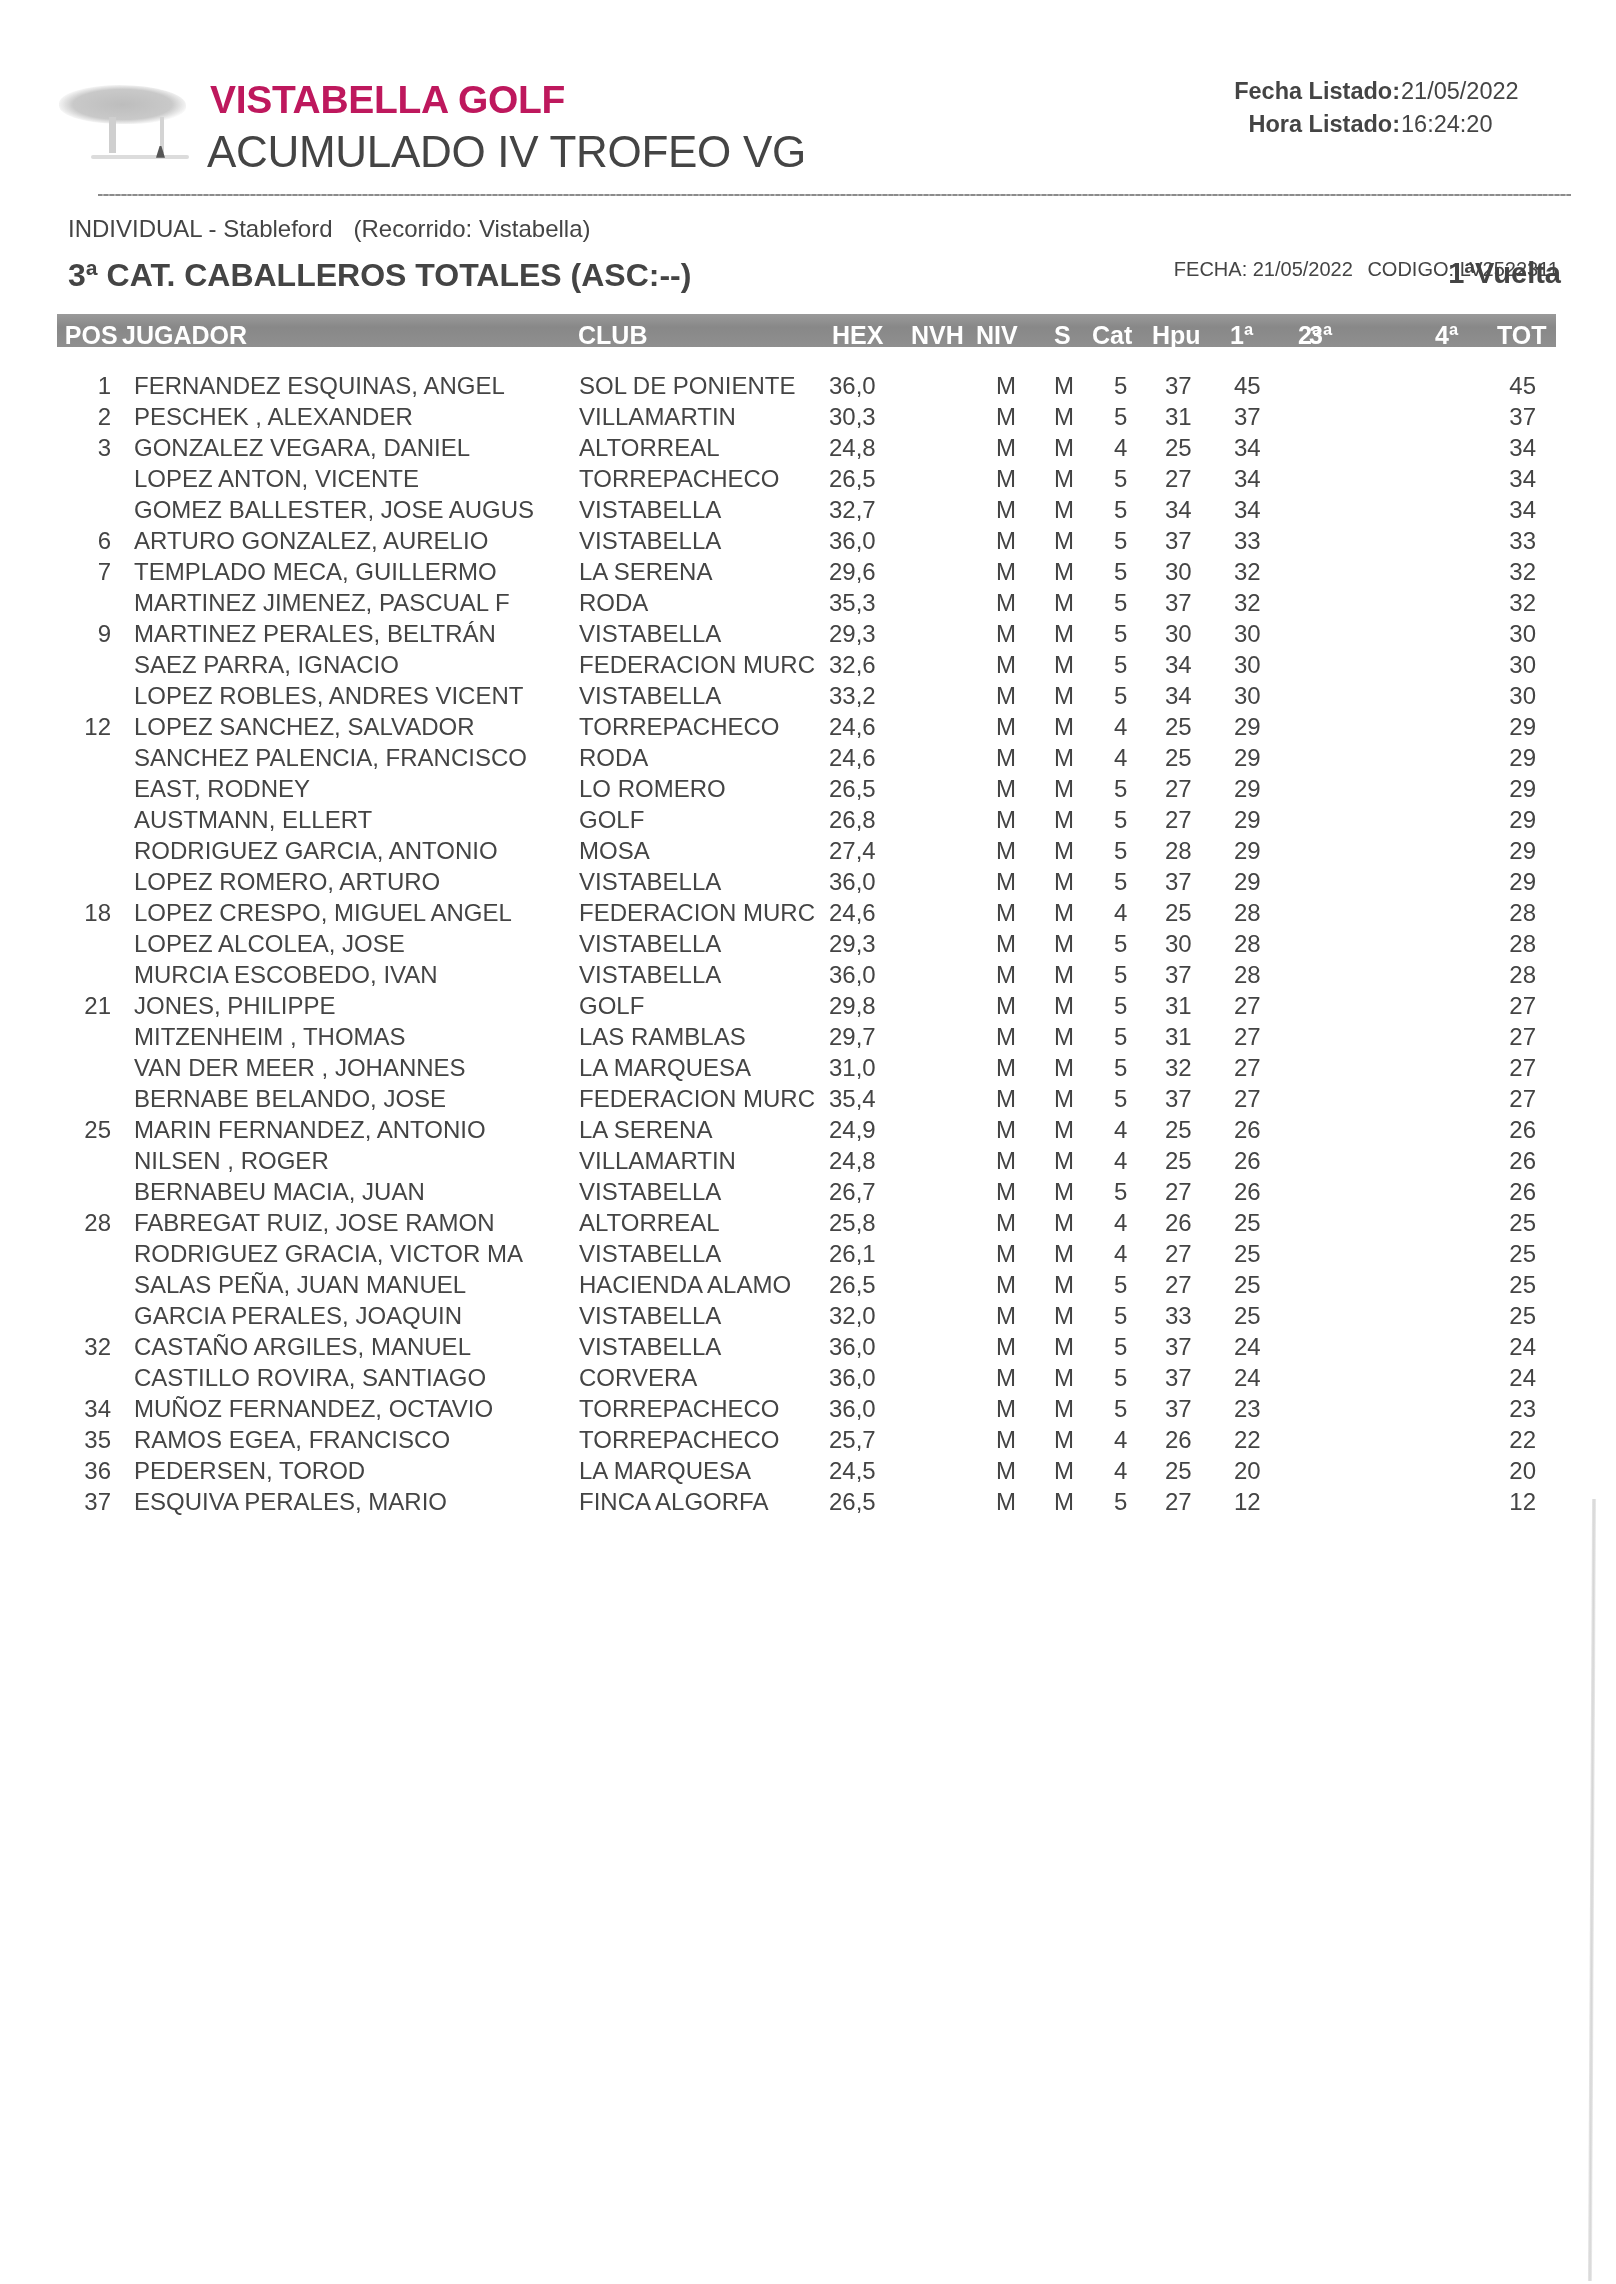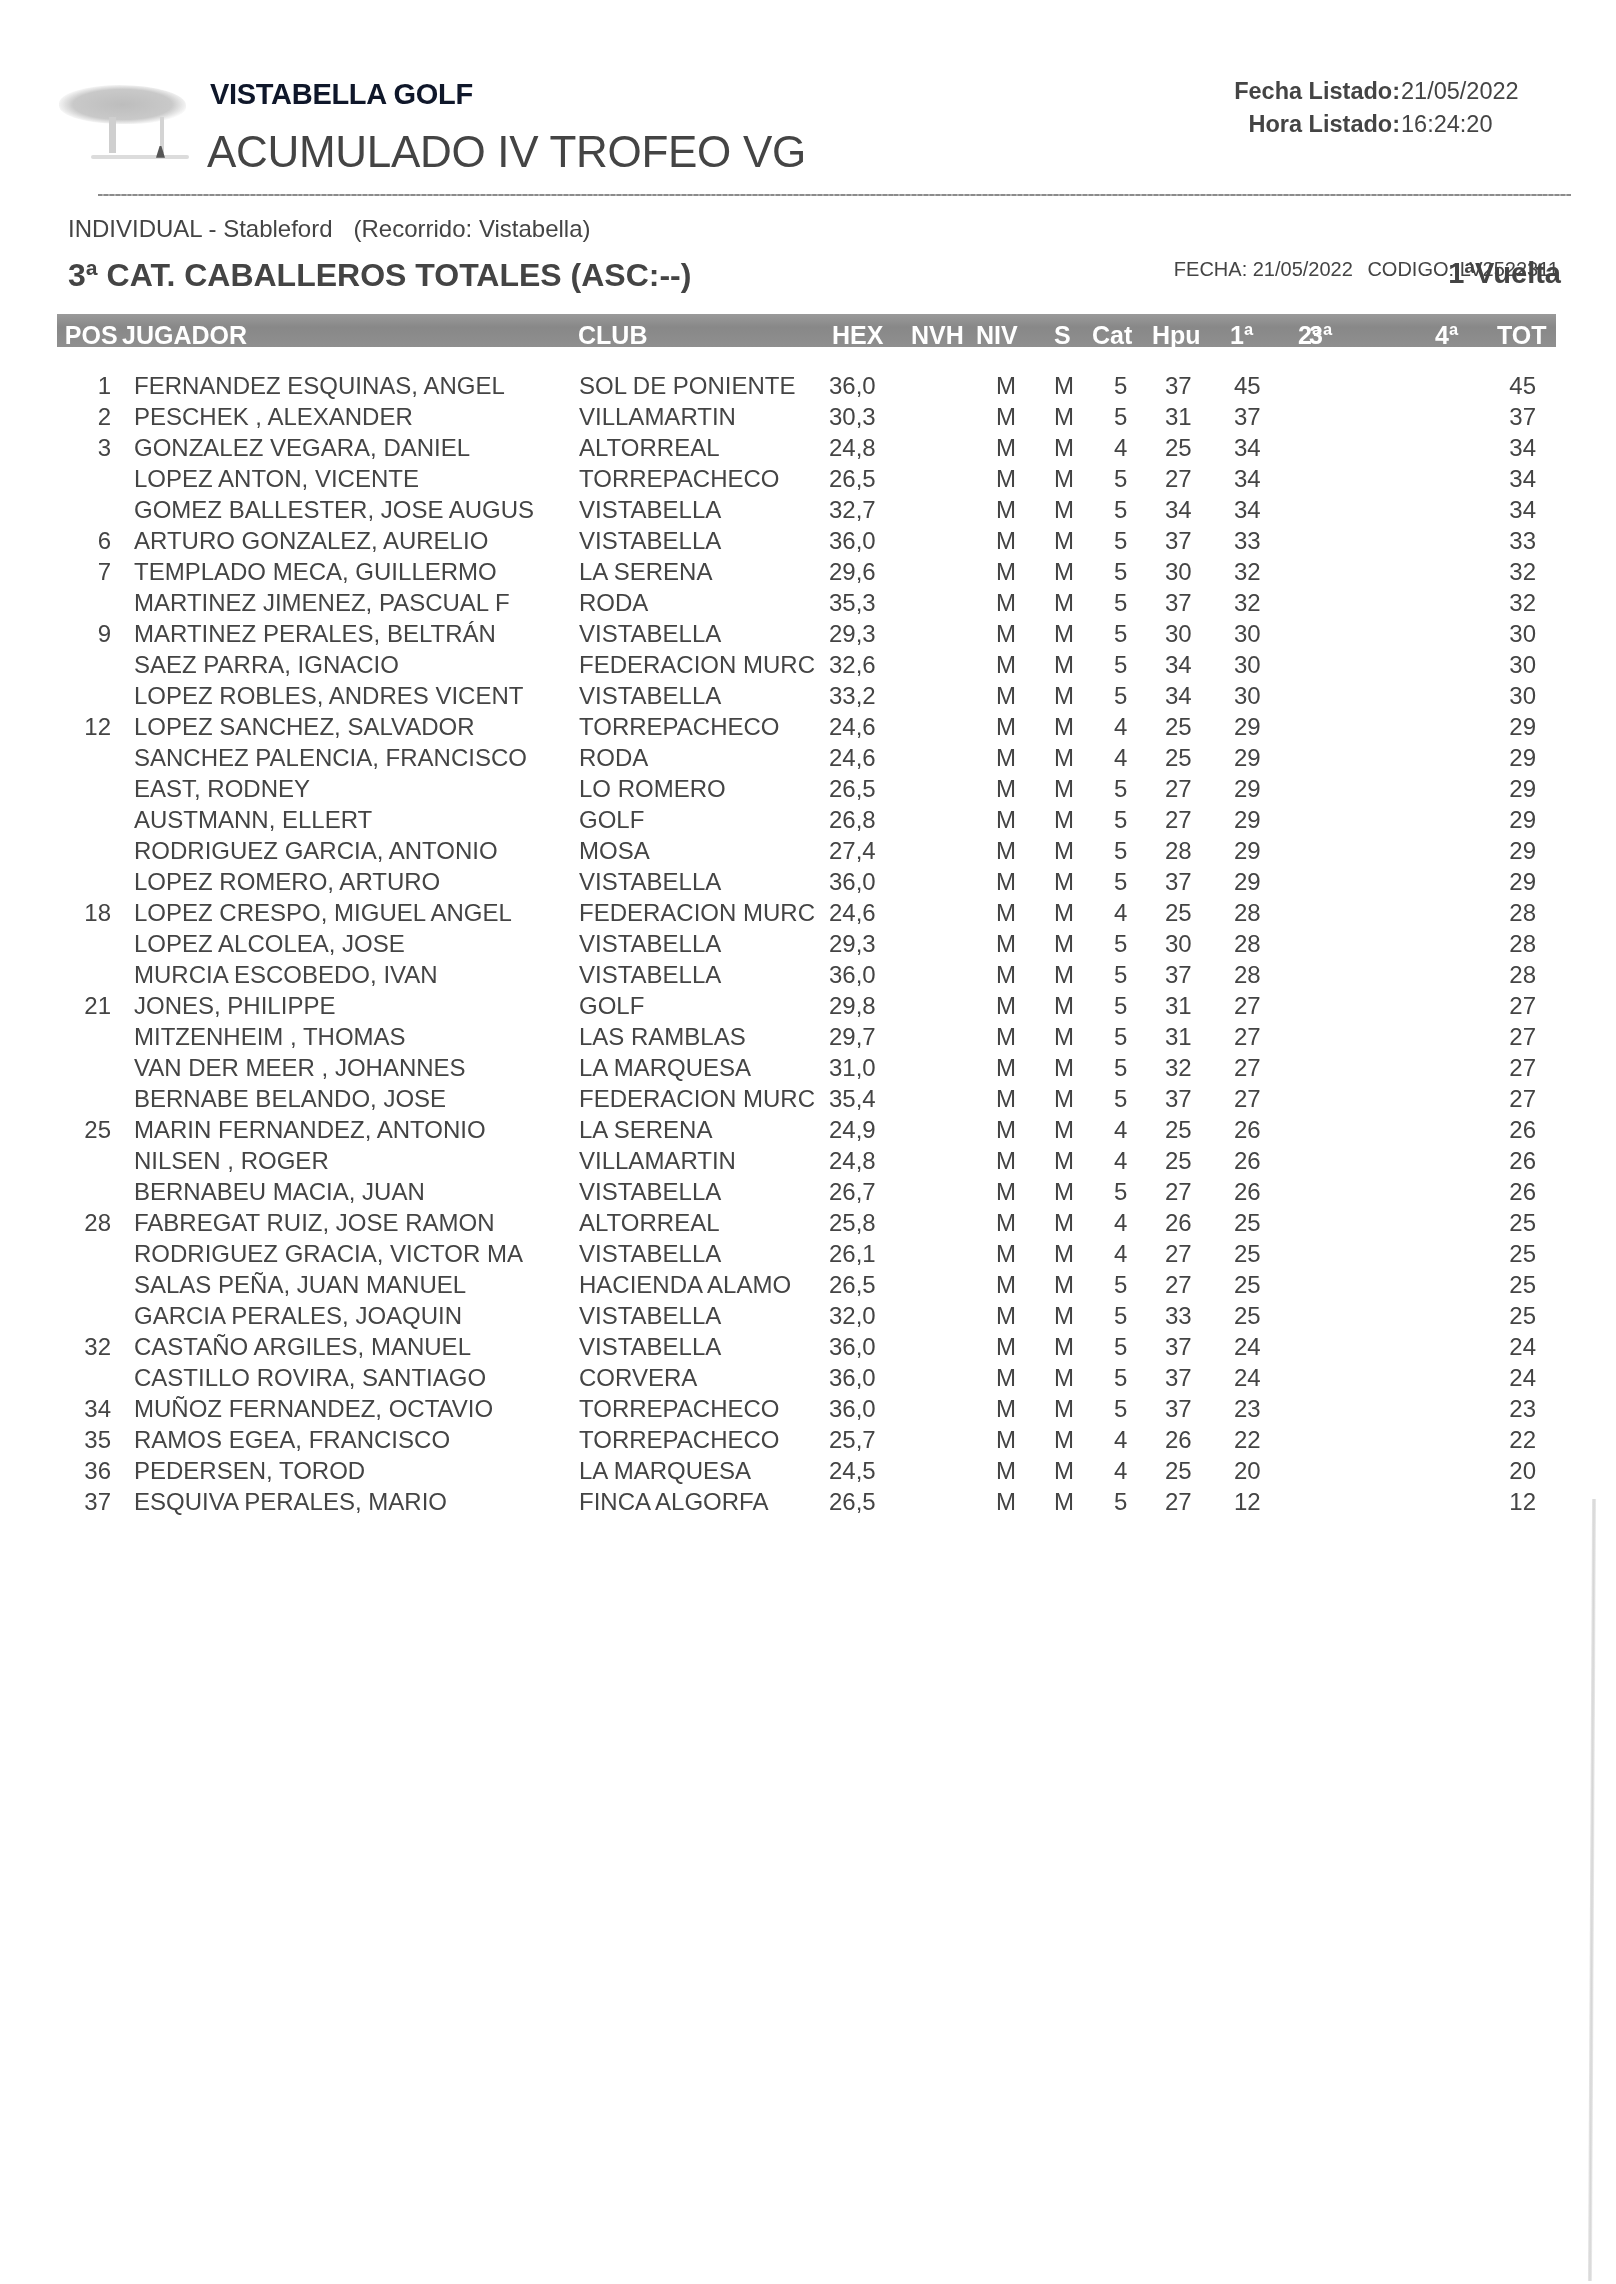--- a/index.html
+++ b/index.html
@@ -28,21 +28,21 @@
       position: absolute; left: 108px; top: 39px; width: 3.9px; height: 36px; background: #d4d4d4;
     }
     .logo .golfer {
       position: absolute; left: 104px; top: 68px; width: 9px; height: 11.7px; background: #555;
       clip-path: polygon(40% 0, 60% 0, 100% 100%, 0 100%);
     }
     .logo .ground {
       position: absolute; left: 39px; top: 77px; width: 98px; height: 3.9px; background: #dcdcdc; border-radius: 2.6px;
     }
     .org-name {
-      position: absolute; left: 210px; top: 78px; font-size: 29px; font-weight: bold; color: #0f172a;
+      position: absolute; left: 210px; top: 78px; font-size: 39px; font-weight: bold; color: #be185d;
       letter-spacing: -0.3px;
     }
     .tournament-title {
       position: absolute; left: 207px; top: 127px; font-size: 44px; color: #444; letter-spacing: -0.3px;
     }
     .meta {
       position: absolute; right: 78px; top: 75px; font-size: 23.5px; color: #444;
     }
     .meta-row { display: flex; justify-content: flex-end; gap: 1px; height: 33px; align-items: center; }
     .meta-label { font-weight: bold; }

